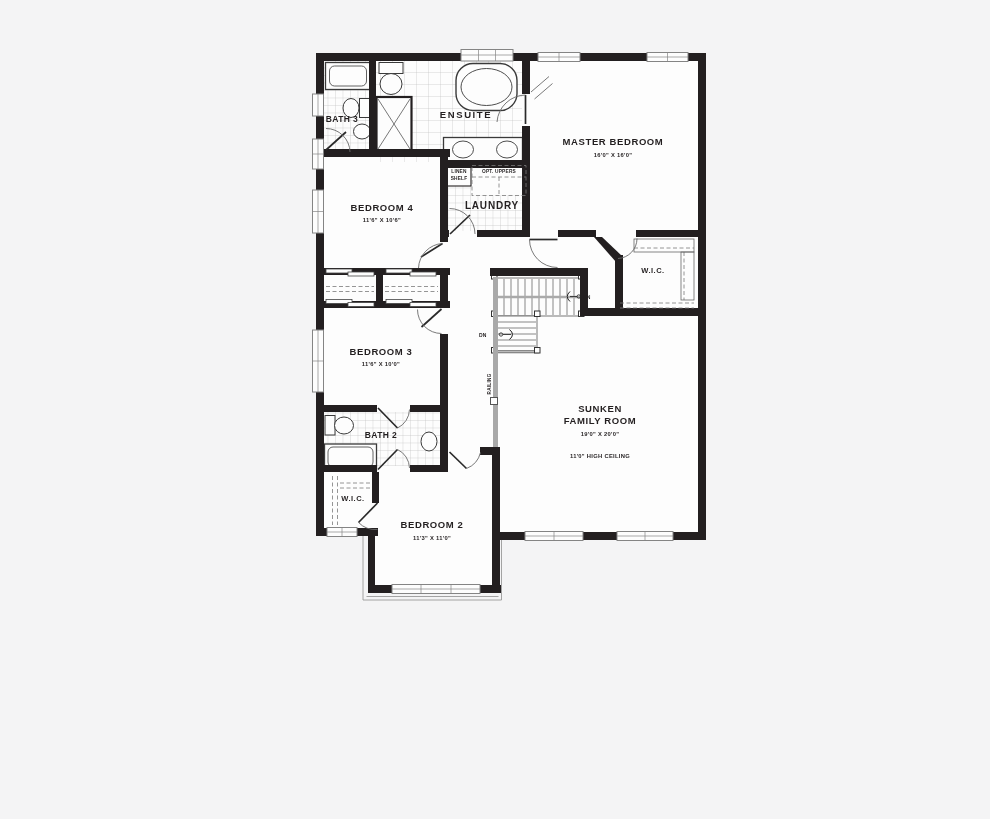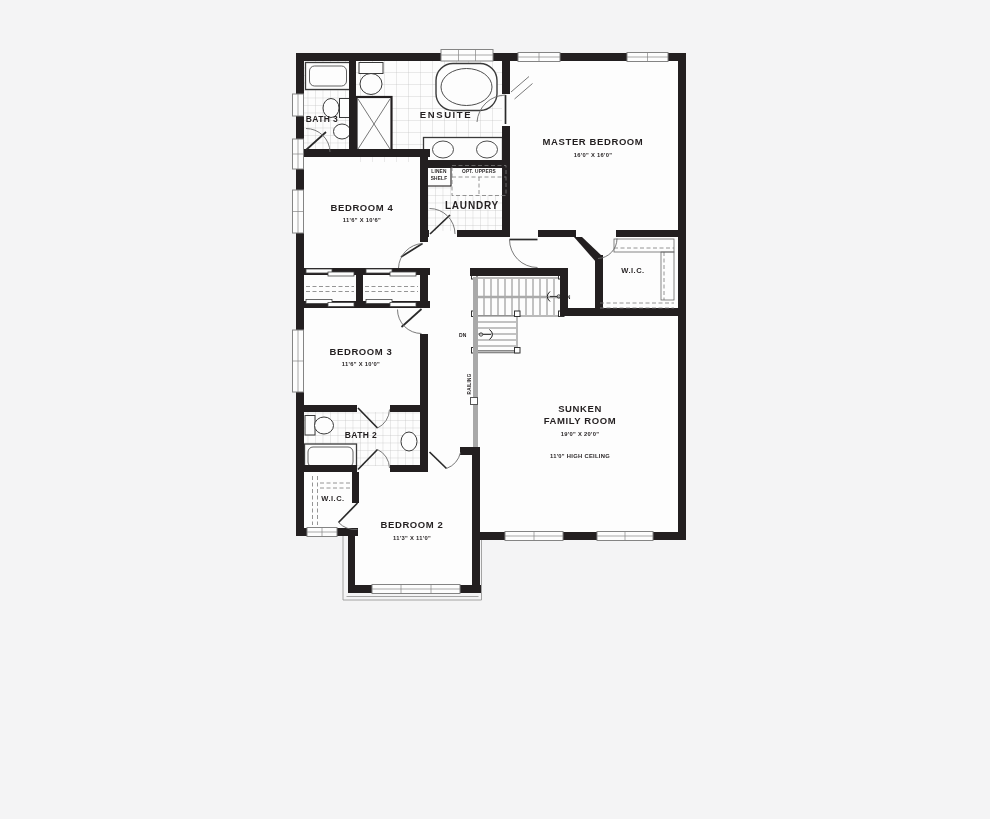--- a/index.html
+++ b/index.html
@@ -1,17 +1,17 @@
 <!DOCTYPE html>
 <html><head>
 <meta charset="utf-8">
 <style>
   html,body{margin:0;padding:0;}
   body{background:#f4f4f5;font-family:"Liberation Sans",sans-serif;}
-  .stage{position:relative;width:834px;height:819px;overflow:hidden;}
+  .stage{position:relative;width:834px;height:819px;overflow:hidden;margin-left:20px;}
   svg{display:block;}
   text{fill:#231f20;font-family:"Liberation Sans","DejaVu Sans",sans-serif;font-weight:bold;}
   .room-name{font-size:9.5px;letter-spacing:0.6px;}
   .room-dims{font-size:5.8px;letter-spacing:0.3px;}
   .small-name{font-size:8.5px;letter-spacing:0.4px;}
   .tiny-name{font-size:4.8px;letter-spacing:0.2px;}
   .wic-name{font-size:7.5px;letter-spacing:0.5px;}
   .dn-label{font-size:5px;letter-spacing:0.2px;}
   .railing-label{font-size:4.6px;letter-spacing:0.3px;}
   .ensuite-name{font-size:9.5px;letter-spacing:1.6px;}

